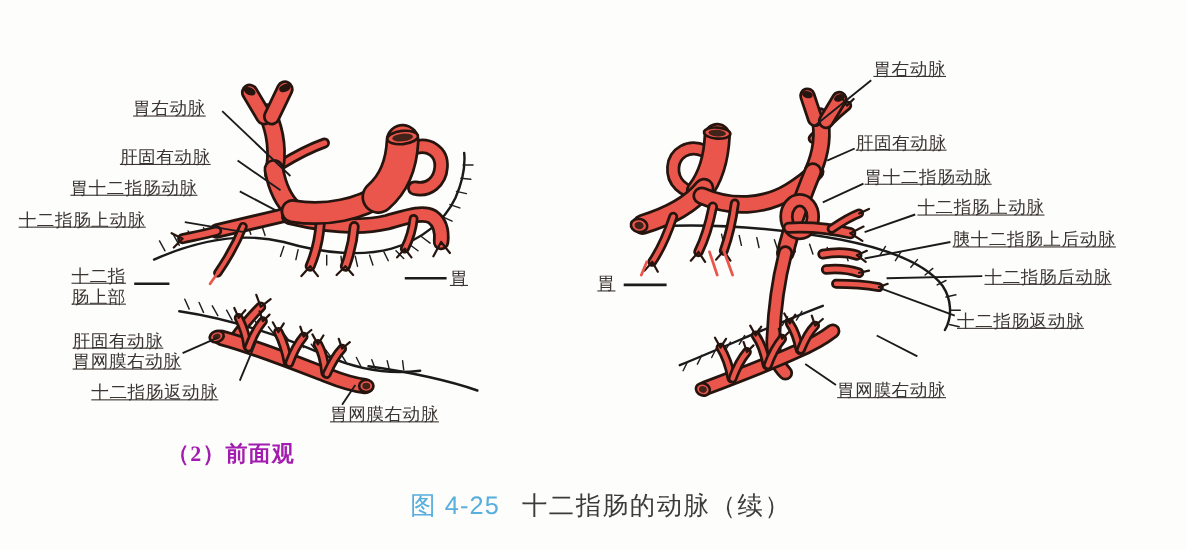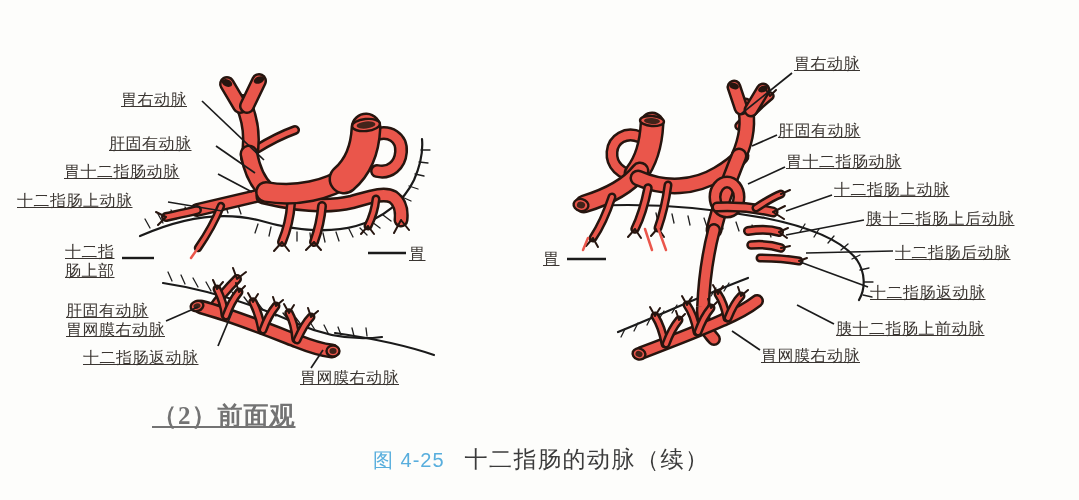--- a/index.html
+++ b/index.html
@@ -14,28 +14,28 @@
     font-family:"Liberation Serif","DejaVu Serif",serif;
   }
   .stage svg{position:absolute;left:0;top:0;}
   .lbl{
     position:absolute;font-size:16px;line-height:21px;color:var(--label-text);
     white-space:nowrap;letter-spacing:0.5px;text-decoration:underline;
   }
   .lbl2{line-height:19px;margin-left:12px;}
   .lbl2 span{display:block;}
   .panel-caption{
-    position:absolute;font-size:25px;font-weight:600;color:#737373;
-    white-space:nowrap;letter-spacing:1px;text-decoration:underline;
+    position:absolute;font-size:20px;font-weight:600;color:#a21caf;
+    white-space:nowrap;letter-spacing:1px;
   }
   .fig-caption{
     position:absolute;left:373px;top:444px;display:flex;gap:20px;align-items:baseline;
     font-family:"Liberation Sans","DejaVu Sans",sans-serif;
   }
-  .fig-num{color:var(--figure-number-blue);font-size:20px;letter-spacing:1px;}
+  .fig-num{color:var(--figure-number-blue);font-size:23px;letter-spacing:1px;}
   .fig-title{color:#3b3b3b;font-size:23px;letter-spacing:1.5px;}
   
   .ctr{stroke:#1a1a1a;stroke-width:2.2;fill:none;stroke-linecap:round;}
   .hat{stroke:#1f1f1f;stroke-width:1.3;fill:none;stroke-linecap:round;}
   .vo{stroke:var(--outline);fill:none;stroke-linecap:round;stroke-linejoin:round;}
   .vr{stroke:var(--artery);fill:none;stroke-linecap:round;stroke-linejoin:round;}
   .claw{stroke:var(--outline);stroke-width:2;fill:none;stroke-linecap:round;}
   .tip{stroke:var(--artery);stroke-width:2.5;fill:none;stroke-linecap:round;}
   .lead{stroke:#1b1b1b;stroke-width:1.7;}
   .dash{stroke:#1b1b1b;stroke-width:2.4;}
@@ -236,21 +236,20 @@
   <div class="lbl" style="left:409px;top:243px">胃</div>
   <div class="panel-caption" style="left:152px;top:399px">（2）前面观</div>
 
   <div class="lbl" style="left:794px;top:53px">胃右动脉</div>
   <div class="lbl" style="left:778px;top:120px">肝固有动脉</div>
   <div class="lbl" style="left:786px;top:151px">胃十二指肠动脉</div>
   <div class="lbl" style="left:834px;top:179px">十二指肠上动脉</div>
   <div class="lbl" style="left:895px;top:242px">十二指肠后动脉</div>
   <div class="lbl" style="left:866px;top:208px">胰十二指肠上后动脉</div>
   <div class="lbl" style="left:870px;top:282px">十二指肠返动脉</div>
-  <div class="lbl" style="left:836px;top:318px">胰十二指肠上前动脉</div>
   <div class="lbl" style="left:761px;top:345px">胃网膜右动脉</div>
   <div class="lbl" style="left:543px;top:248px">胃</div>
 
   <div class="fig-caption">
     <span class="fig-num">图 4-25</span>
     <span class="fig-title">十二指肠的动脉（续）</span>
   </div>
 
 </div>
 

